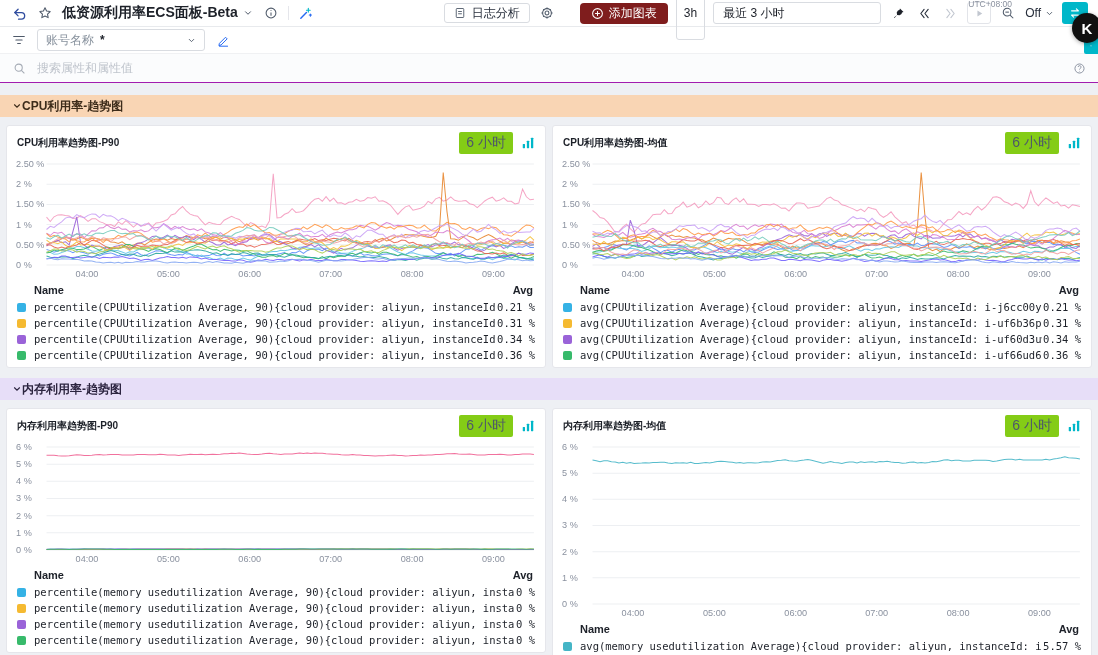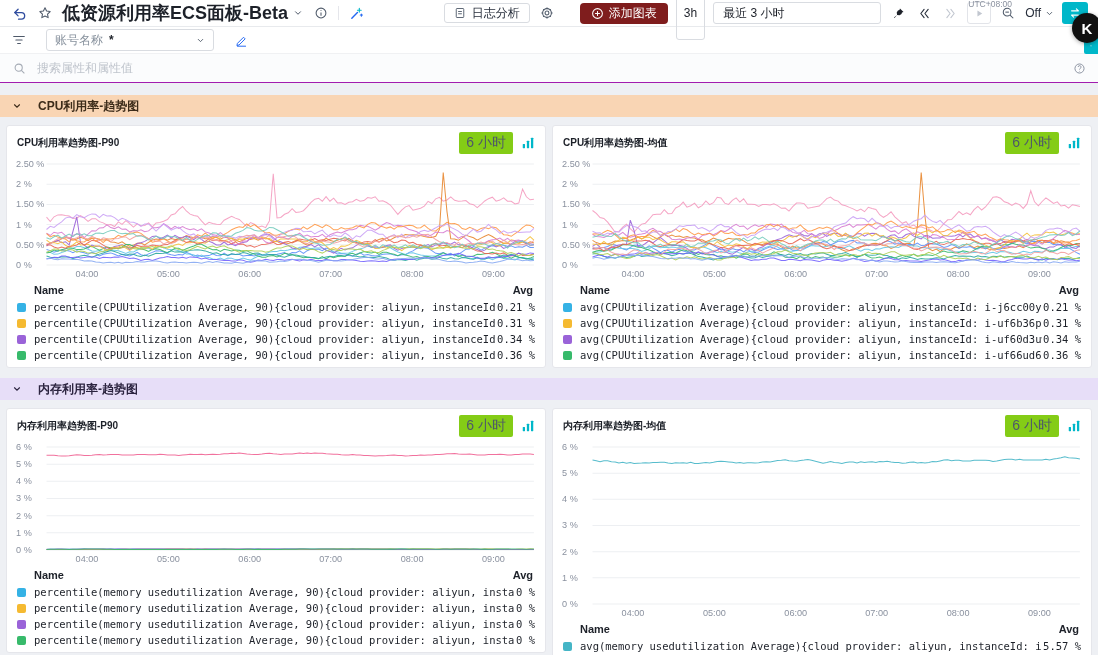--- a/index.html
+++ b/index.html
@@ -3,21 +3,21 @@
 <meta charset="utf-8">
 <style>
   html,body{margin:0;padding:0;}
   .app{position:relative;width:1098px;height:655px;overflow:hidden;background:#eef0f4;
        font-family:"Liberation Sans",sans-serif;color:#1d2129;font-size:12px;}
   
   .topbar{height:26px;background:#fff;border-bottom:1px solid #e8eaed;display:flex;
           align-items:center;padding:0 10px;gap:8px;position:relative;}
   .ic{display:inline-flex;align-items:center;justify-content:center;width:18px;height:18px;flex:none;cursor:pointer;}
   .title-wrap{display:flex;align-items:center;gap:4px;cursor:pointer;}
-  .page-title{font-size:18px;font-weight:bold;color:#1d2129;white-space:nowrap;}
+  .page-title{font-size:14px;font-weight:bold;color:#1d2129;white-space:nowrap;}
   .vdiv{width:1px;height:14px;background:#e5e6eb;}
   .right-group{margin-left:auto;display:flex;align-items:center;gap:8px;}
   .btn-outline{display:inline-flex;align-items:center;gap:5px;border:1px solid #d9dce1;border-radius:3px;
                height:20px;padding:0 9px;background:#fff;color:#272e3b;font-size:12px;cursor:pointer;white-space:nowrap;}
   .btn-primary{display:inline-flex;align-items:center;gap:5px;background:#7f1d1d;color:#fff;border:none;
                border-radius:4px;height:21px;padding:0 11px;font-size:12px;cursor:pointer;white-space:nowrap;margin-left:16px;}
   .box-3h{border:1px solid #d9dce1;border-radius:3px;height:20px;padding:16px 7px;display:flex;align-items:center;
           font-size:12px;cursor:pointer;}
   .time-range{border:1px solid #d9dce1;border-radius:3px;height:20px;width:148px;display:flex;align-items:center;
               padding:0 9px;font-size:12px;cursor:pointer;}
@@ -26,35 +26,35 @@
   .off-select{display:flex;align-items:center;gap:4px;font-size:12px;color:#272e3b;cursor:pointer;}
   .btn-teal{width:26px;height:22px;background:#00b7c9;border-radius:3px;display:flex;align-items:center;
             justify-content:center;border:none;cursor:pointer;}
   .k-badge{position:absolute;top:13px;right:-4px;width:30px;height:30px;border-radius:50%;background:#101010;
            color:#fff;font-weight:bold;font-size:15px;display:flex;align-items:center;justify-content:center;
            z-index:20;box-shadow:0 1px 4px rgba(0,0,0,.35);}
   .funnel-btn{position:absolute;top:37px;right:0;width:14px;height:17px;background:#00b7c9;border:none;
               border-radius:2px 0 0 2px;display:flex;align-items:center;justify-content:center;z-index:19;cursor:pointer;}
   
   .filter-row{height:26px;background:#fff;border-bottom:1px solid #f0f1f3;display:flex;align-items:center;
-              padding:0 10px;gap:18px;}
+              padding:0 10px;gap:9px;}
   .account-select{display:flex;align-items:center;gap:6px;border:1px solid #d9dce1;border-radius:3px;height:20px;
                   padding:0 8px;width:150px;font-size:12px;cursor:pointer;}
   .account-label{color:#86909c;}
   .account-value{font-weight:bold;color:#1d2129;}
   .account-select .spacer{flex:1;}
   
   .search-row{height:28px;background:#fbfcfd;border-bottom:1px solid #a21caf;display:flex;align-items:center;
               padding:0 10px;gap:7px;}
   .search-input{flex:1;border:none;background:transparent;outline:none;font-size:12px;color:#1d2129;
                 font-family:"Liberation Sans",sans-serif;}
   .search-input::placeholder{color:#bfc4cc;}
   
   .content{height:575px;overflow:hidden;padding-top:12px;}
-  .section-header{height:22px;display:flex;align-items:center;gap:16px;padding:0 12px;font-size:12px;
+  .section-header{height:22px;display:flex;align-items:center;gap:0;padding:0 12px;font-size:12px;
                   font-weight:bold;color:#3d2c1a;cursor:pointer;}
   .section-cpu{background:#f9d5b4;}
   .section-mem{background:#e7def8;margin-top:10px;color:#2c2440;}
   .panel-row{display:flex;gap:6px;padding:0 6px;margin-top:8px;align-items:flex-start;}
   .panel{flex:1;min-width:0;background:#fff;border:1px solid #e5e6eb;border-radius:3px;overflow:hidden;}
   .panel-header{display:flex;align-items:center;padding:6px 10px 2px;}
   .panel-title{font-size:10px;font-weight:bold;color:#1d2129;white-space:nowrap;}
   .panel-tools{margin-left:auto;display:flex;align-items:center;gap:7px;}
   .badge{background:#84cc16;border-radius:2px;padding:2px 7px;font-size:14px;color:#4e5969;cursor:pointer;white-space:nowrap;}
   .chart{display:block;width:calc(100% - 10px);margin:2px 5px 0;}

